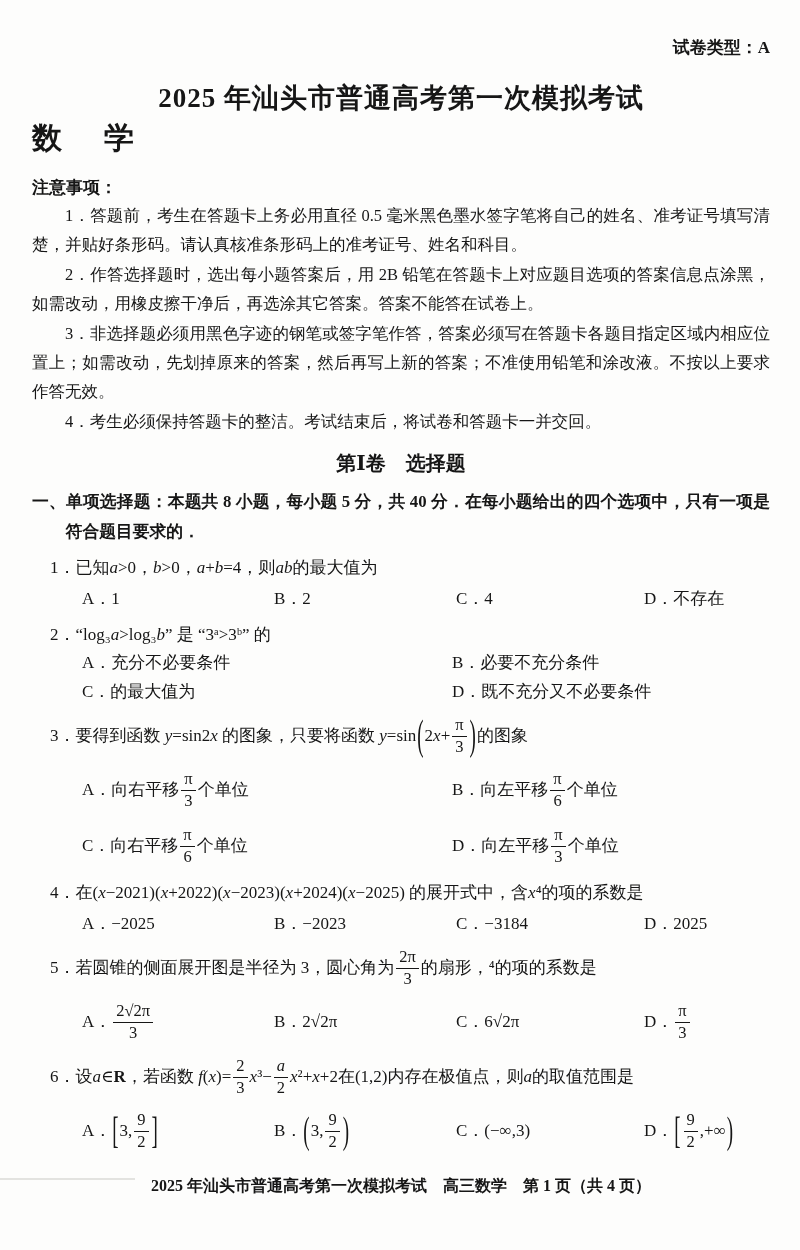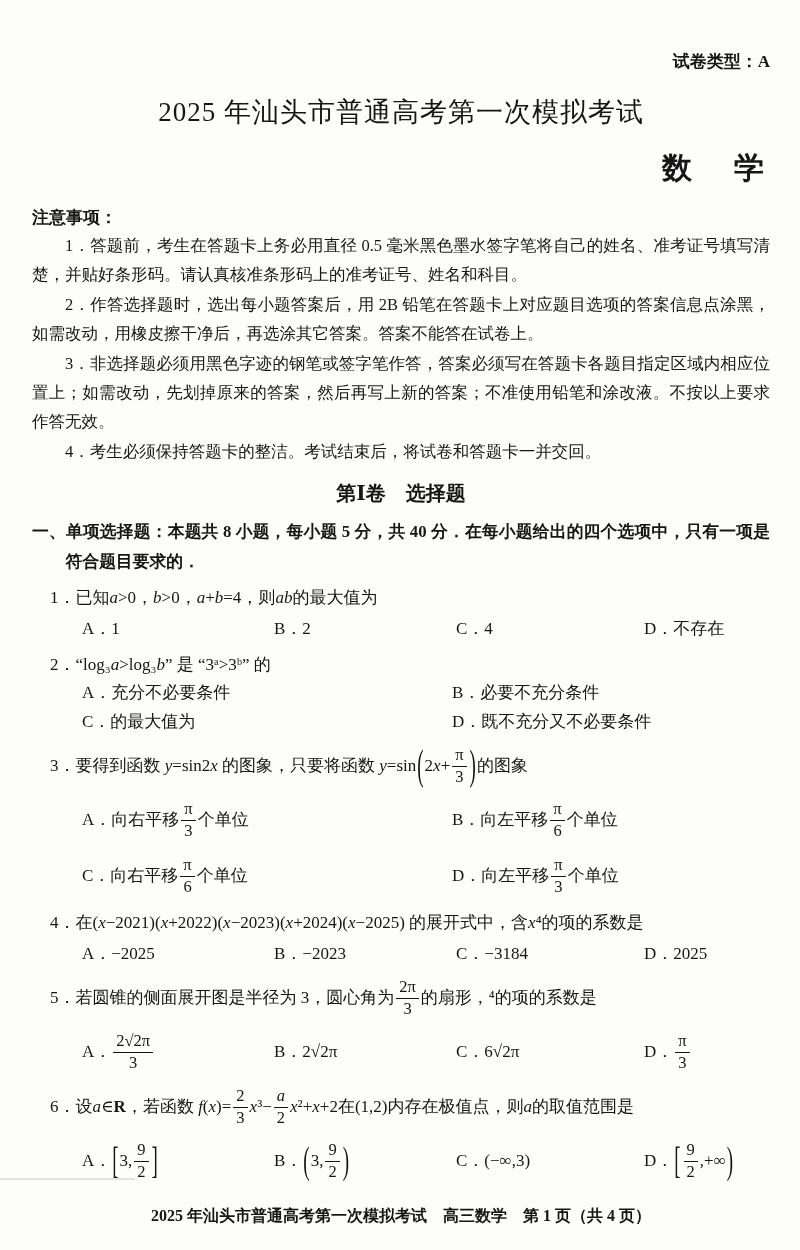--- a/index.html
+++ b/index.html
@@ -2,27 +2,27 @@
 <html><head>
 <meta charset="utf-8">
 <style>
   * { margin:0; padding:0; box-sizing:border-box; }
   html,body { width:800px; }
   body {
     width:800px; height:1250px; overflow:hidden; position:relative;
     background:#fdfdfc; color:#161616;
     font-family:"Liberation Serif","DejaVu Serif",serif;
   }
-  .page { padding:50px 30px 0 32px; position:relative; }
+  .page { padding:36px 30px 0 32px; position:relative; }
   i { font-style:italic; font-family:"Liberation Serif","DejaVu Serif",serif; }
   b { font-weight:bold; }
 
   .paper-type { text-align:right; font-weight:bold; font-size:17px; height:22px; }
-  .title { text-align:center; font-weight:normal; font-size:27px; margin-top:22px; letter-spacing:1px; }
-  .subject { text-align:right; font-weight:bold; font-size:30px; margin-top:18px; letter-spacing:6px; }
+  .title { text-align:center; font-weight:bold; font-size:27px; margin-top:22px; letter-spacing:1px; }
+  .subject { text-align:left; font-weight:bold; font-size:30px; margin-top:2px; letter-spacing:6px; }
 
   .notes { margin-top:16px; }
   .notes-heading { font-weight:bold; font-size:17px; line-height:26px; }
   .notes p { font-size:16.5px; line-height:29.4px; text-indent:2em; text-align:justify; }
 
   .sec-header { text-align:center; font-weight:bold; font-size:20px; margin:14px 0 10px; }
   .intro { font-weight:bold; font-size:16.8px; line-height:29.5px; padding-left:2em; text-indent:-2em; text-align:justify; }
 
   .q { margin-top:7px; font-size:17px;margin-left:18px; }
   .stem { line-height:29px; }

